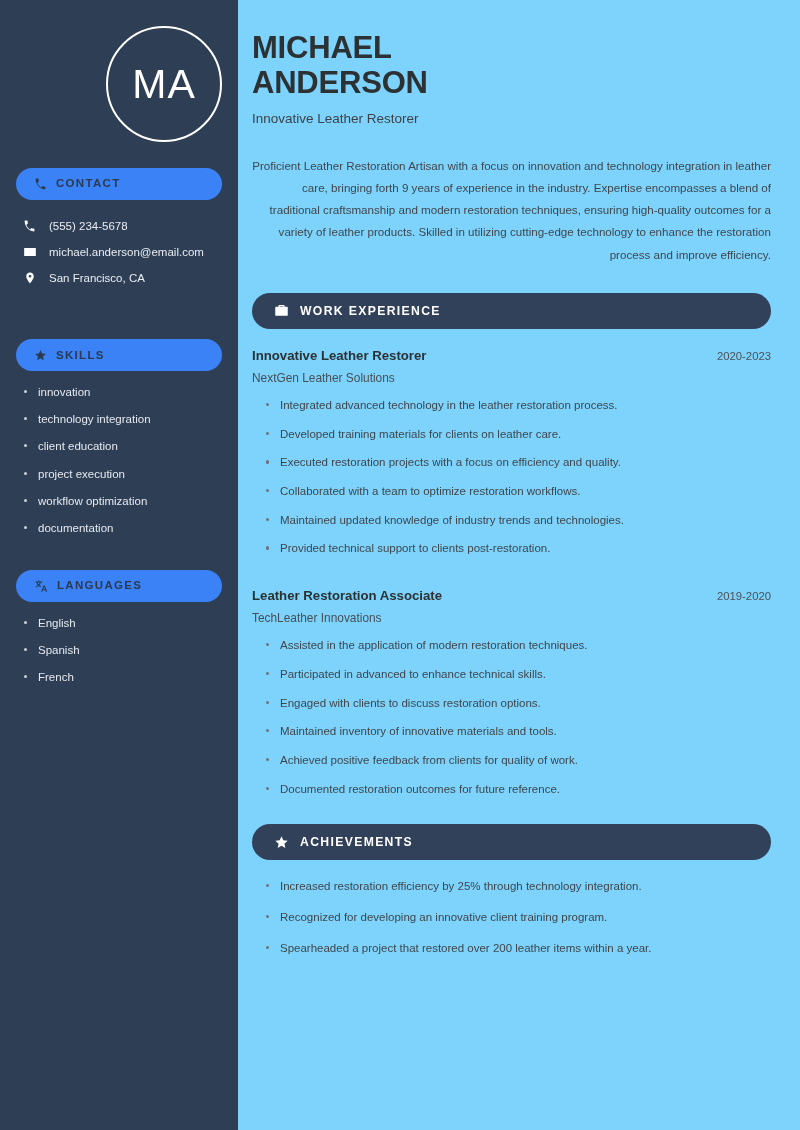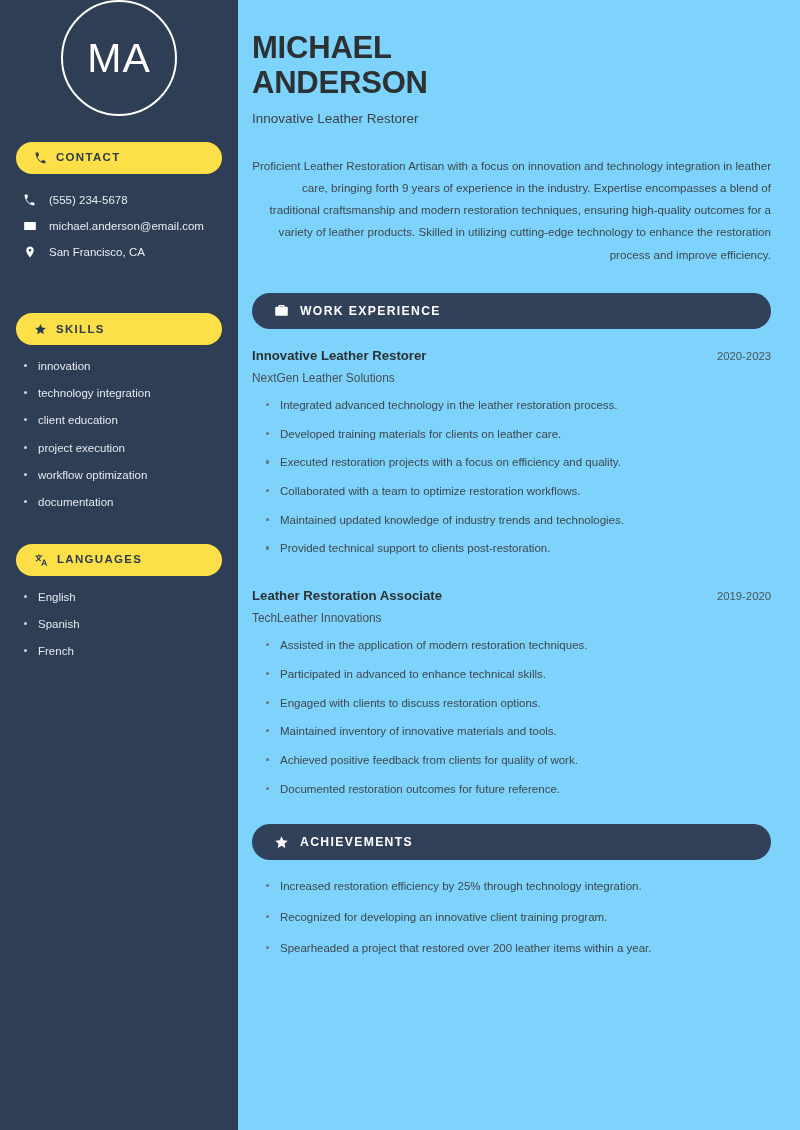--- a/index.html
+++ b/index.html
@@ -26,21 +26,22 @@
     width: 238px;
     flex: 0 0 238px;
     background: #2e3e54;
     color: #ffffff;
     padding: 0 16px;
     position: relative;
   }
 
   .avatar-wrap {
     display: flex;
-    justify-content: center;
+    justify-content: flex-end;
+    padding-top: 26px;
     padding-bottom: 26px;
   }
   .avatar {
     width: 116px;
     height: 116px;
     border-radius: 50%;
     border: 2px solid #ffffff;
     display: flex;
     align-items: center;
     justify-content: center;
@@ -48,21 +49,21 @@
   .avatar-initials {
     font-size: 41px;
     font-weight: 400;
     letter-spacing: 1px;
     color: #ffffff;
     line-height: 1;
   }
 
   
   .pill {
-    background: #fde047;
+    background: #3b82f6;
     color: #2b3a4f;
     border-radius: 999px;
     height: 32px;
     display: flex;
     align-items: center;
     gap: 9px;
     padding: 0 18px;
     margin-bottom: 13px;
   }
   .pill-label {

